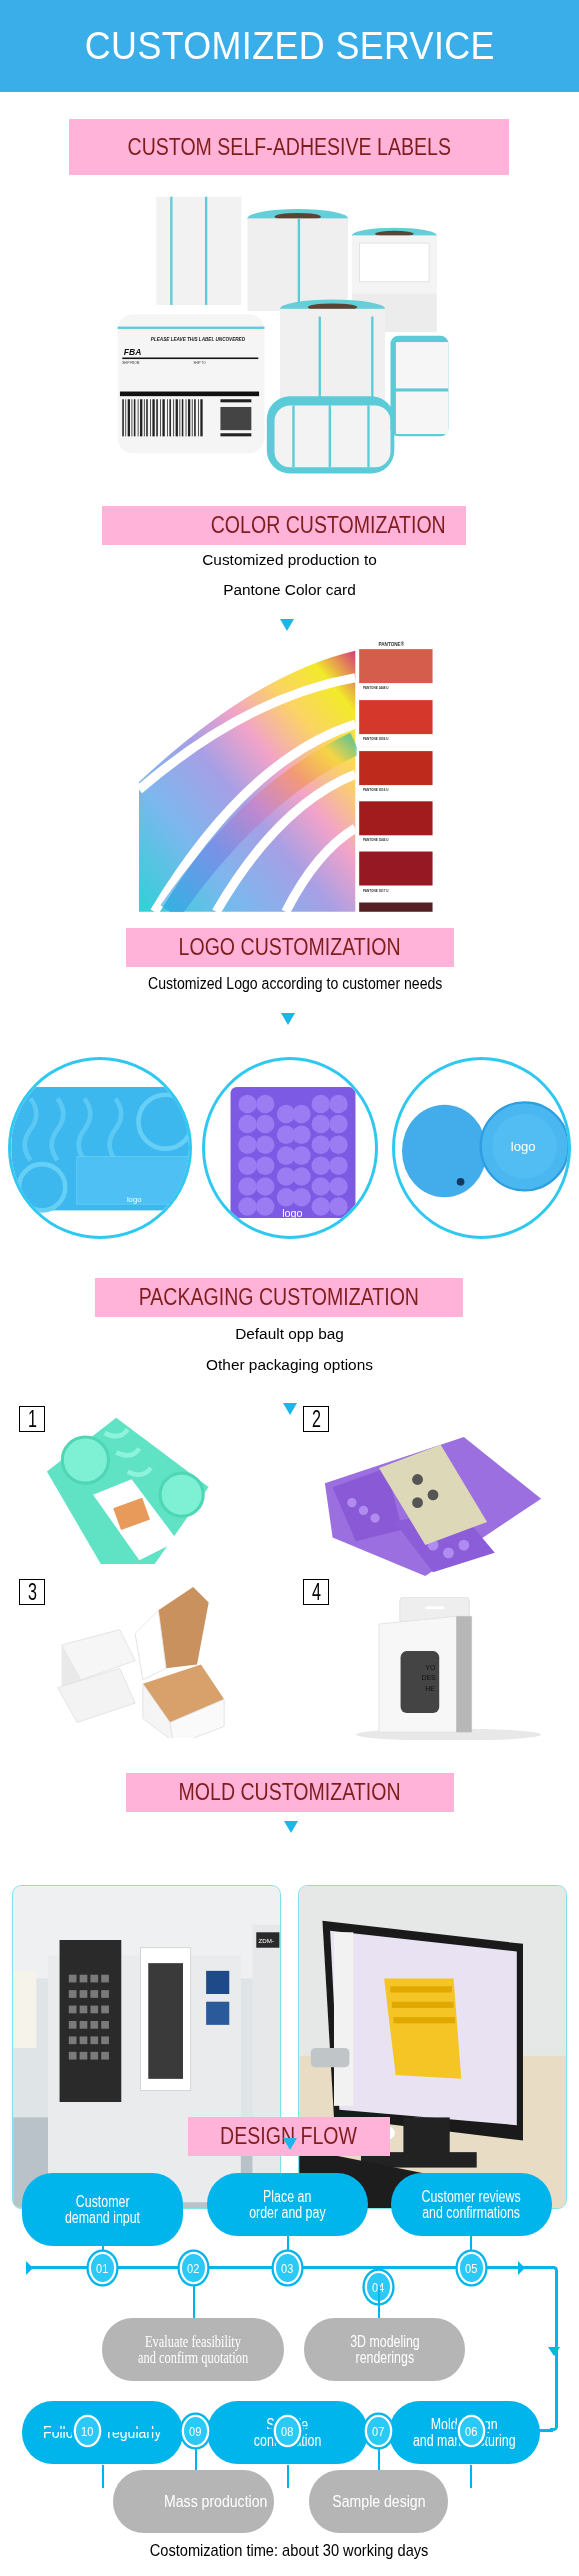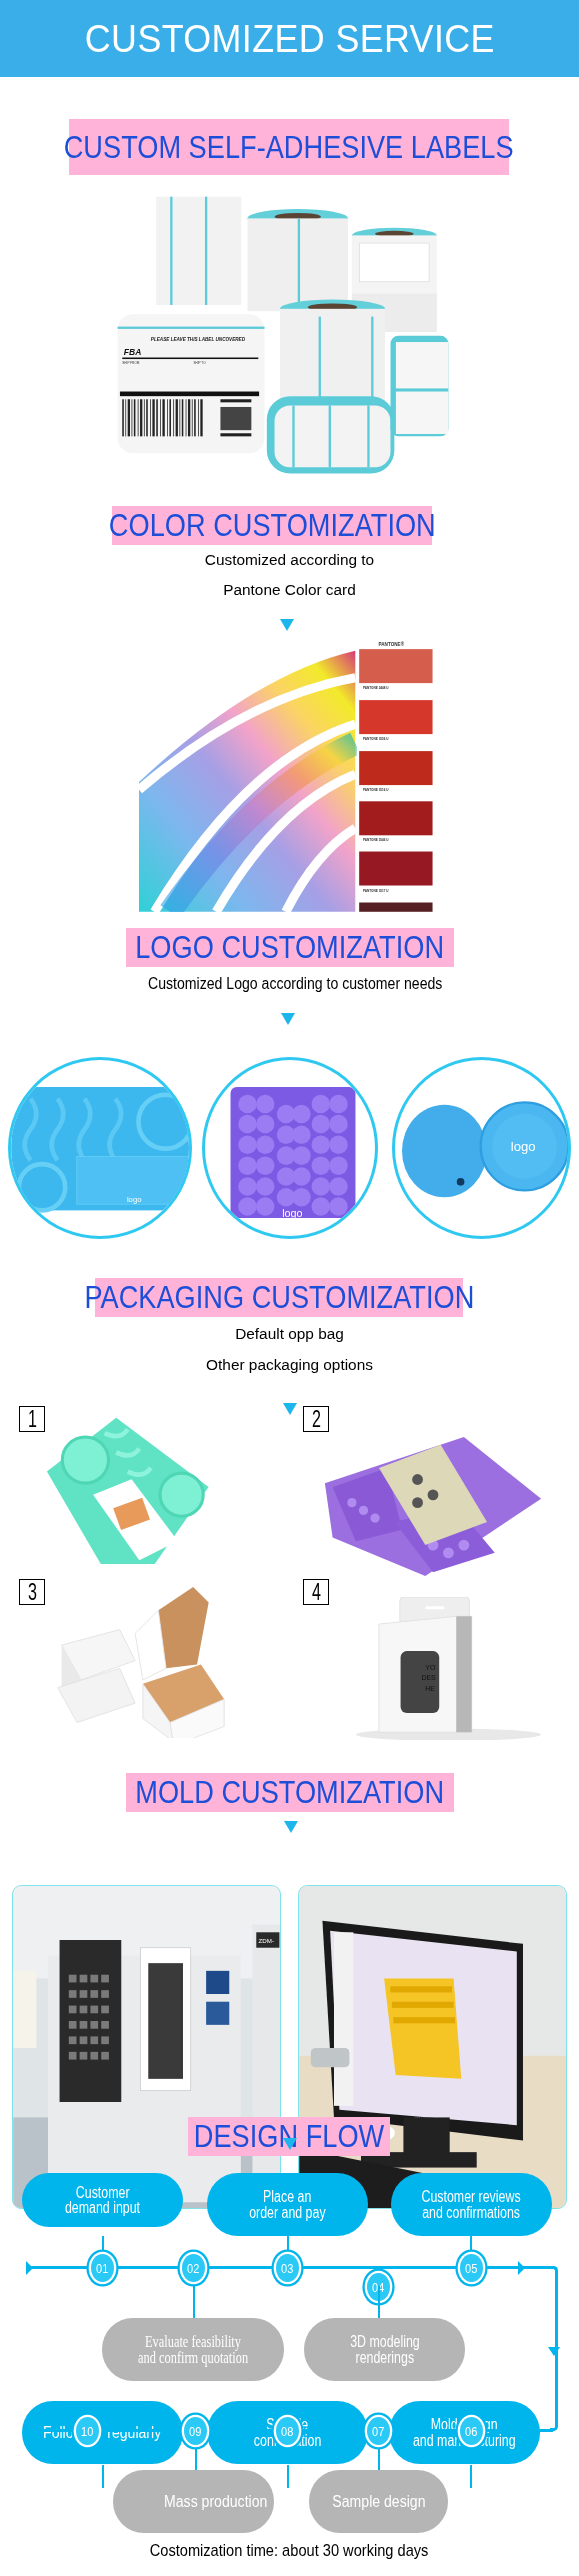--- a/index.html
+++ b/index.html
@@ -1,20 +1,20 @@
 <!DOCTYPE html>
 <html style="font-size:12.4px"><head>
 <meta charset="utf-8">
 <style>
   * { box-sizing: border-box; margin: 0; padding: 0; }
   body { width: 579px; height: 2576px; background: #fff; font-family: "Liberation Sans", sans-serif; position: relative; overflow: hidden; }
   .abs { position: absolute; }
-  .banner { left: 0; top: 0; width: 579px; height: 77px; background: #3aaee8; display: flex; align-items: center; justify-content: center; }
+  .banner { left: 0; top: 0; width: 579px; height: 92px; background: #3aaee8; display: flex; align-items: center; justify-content: center; }
   .banner-title { color: #fff; font-size: 39px; font-family: "Liberation Sans Narrow", "Liberation Sans", sans-serif; letter-spacing: 0.4px; transform: scaleX(0.92); }
-  .pink { background: #ffb3d9; display: flex; align-items: center; justify-content: center; color: #1d4ed8; font-size: 32px; white-space: nowrap; }
+  .pink { background: #ffb3d9; display: flex; align-items: center; justify-content: center; color: #7f1d1d; font-size: 23px; white-space: nowrap; }
   .pink span { display: inline-block; transform: scaleX(0.85); }
   .sub { left: 0; width: 579px; text-align: center; font-size: 15.4px; color: #000; }
   .tri { width: 0; height: 0; border-left: 7px solid transparent; border-right: 7px solid transparent; border-top: 12.4px solid #1cb5ec; }
   .pill { border-radius: 31px; color: #fff; display: flex; align-items: center; justify-content: center; text-align: center; font-size: 16px; line-height: 15.4px; }
   .pill span { display: inline-block; transform: scaleX(0.88); }
   .blue { background: #00b4ec; }
   .gray { background: #b5b5b5; }
   .vline { width: 2.3px; background: #00b4ec; }
   .hline { height: 3.1px; background: #00b4ec; }
   .node { width: 23px; height: 28px; border-radius: 50%; background: #2bc9f6; color: #fff; font-size: 13px; display: flex; align-items: center; justify-content: center; box-shadow: 0 0 0 2.3px #fff, 0 0 0 4.6px #00b4ec; }
@@ -102,24 +102,24 @@
     <rect x="228" y="280" width="3" height="80" fill="#5ccbd8"></rect>
     <rect x="275" y="280" width="3" height="80" fill="#5ccbd8"></rect>
     <rect x="325" y="280" width="3" height="80" fill="#5ccbd8"></rect>
 
     <rect x="355" y="190" width="75" height="130" rx="10" fill="#5ccbd8"></rect>
     <rect x="362" y="198" width="68" height="60" fill="#f6f6f6"></rect>
     <rect x="362" y="262" width="68" height="55" fill="#f6f6f6"></rect>
   </svg>
 </div>
 
-<div class="abs pink" style="left:112px;top:506px;width:320px;height:39px;">
+<div class="abs pink" style="left:102px;top:506px;width:364px;height:39px;justify-content:flex-end;">
   <span>COLOR CUSTOMIZATION</span>
 </div>
-<div class="abs sub" style="top:551px;">Customized according to</div>
+<div class="abs sub" style="top:551px;">Customized production to</div>
 <div class="abs sub" style="top:581px;">Pantone Color card</div>
 <div class="abs tri" style="left:280px;top:619px;"></div>
 <div class="abs" style="left:139px;top:635px;width:309px;height:277px;overflow:hidden;">
   <svg width="309" height="277" viewBox="0 0 400 358">
     <defs>
       <linearGradient id="fan1" x1="0" y1="1" x2="1" y2="0">
         <stop offset="0" stop-color="#2fd1d6"></stop>
           <stop offset="0.25" stop-color="#7cb7ee"></stop>
           <stop offset="0.45" stop-color="#a79fe5"></stop>
           <stop offset="0.6" stop-color="#f2a3c9"></stop>
@@ -381,21 +381,21 @@
     <rect x="15" y="210" width="50" height="25" rx="6" fill="#c0c6c8"></rect>
     <ellipse cx="110" cy="320" rx="14" ry="10" fill="#fff"></ellipse>
   </svg>
 </div>
 
 <div class="abs pink" style="left:188px;top:2089px;width:202px;height:39px;margin-top:28px;">
   <span>DESIGN FLOW</span>
 </div>
 <div class="abs tri" style="left:283px;top:2138px;"></div>
 
-<div class="abs pill blue" style="left:21.6px;top:2173px;width:161px;height:54px;">
+<div class="abs pill blue" style="left:21.6px;top:2173px;width:161px;height:73px;">
     <span><span>Customer</span><br><span>demand input</span></span>
   </div>
 <div class="abs pill blue" style="left:207px;top:2173px;width:161px;height:63px;">
     <span><span>Place an</span><br><span>order and pay</span></span>
   </div>
 <div class="abs pill blue" style="left:391px;top:2173px;width:161px;height:63px;">
     <span><span>Customer reviews</span><br><span>and confirmations</span></span>
   </div>
 
 <div class="abs vline" style="left:102px;top:2236px;height:23px;"></div>

